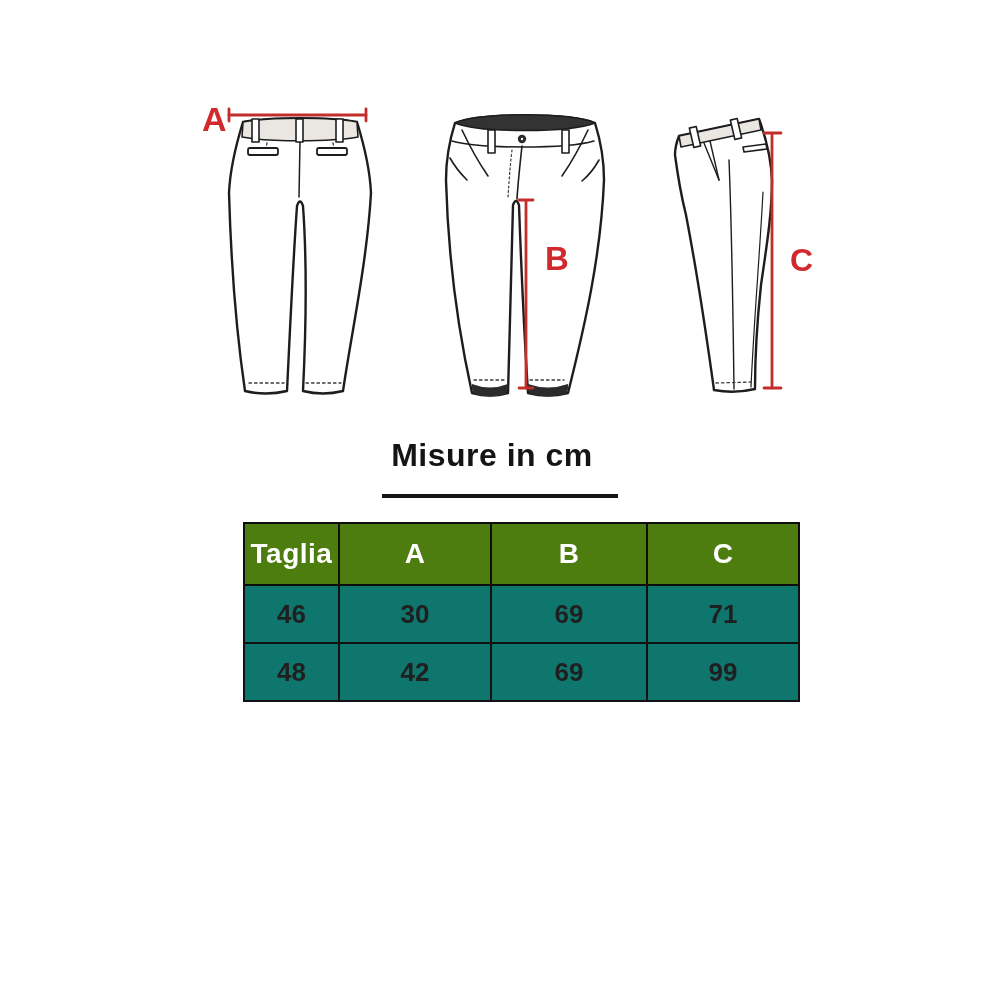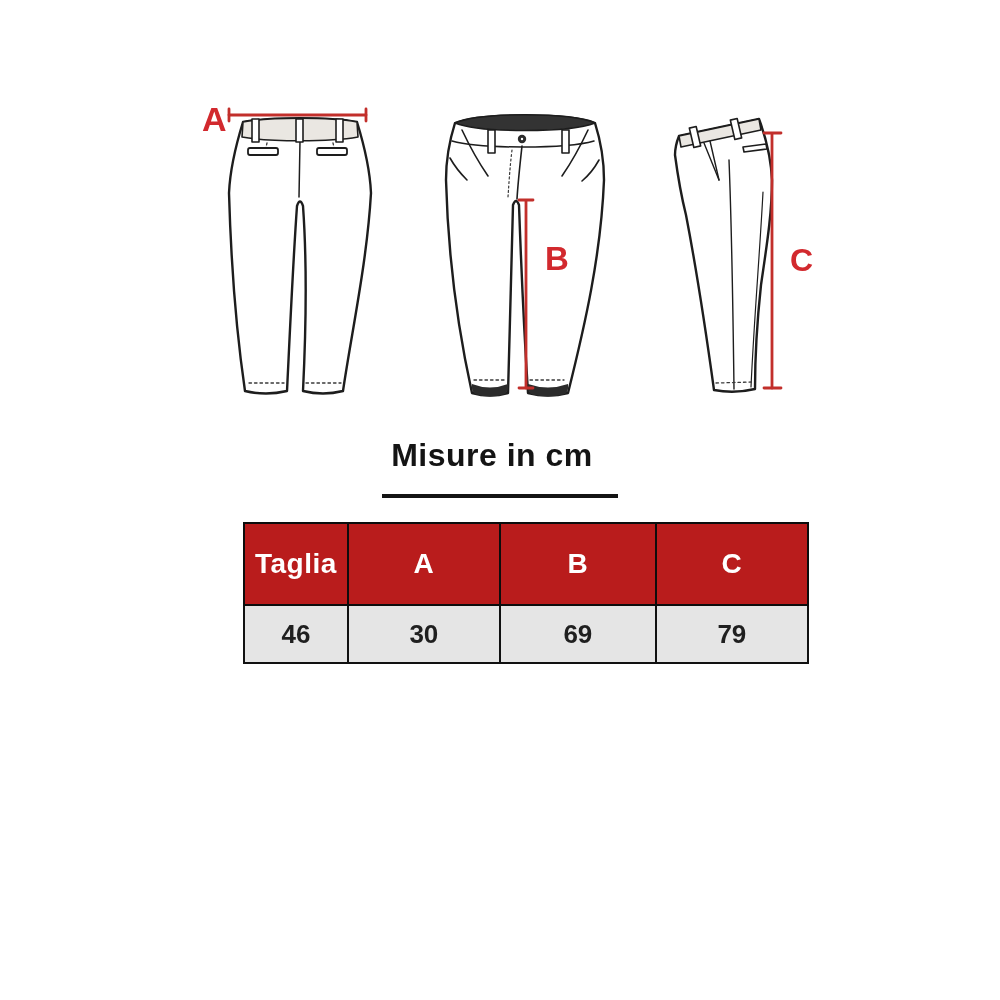--- a/index.html
+++ b/index.html
@@ -24,26 +24,26 @@
     position:absolute;top:494px;left:382px;width:236px;height:4px;background:#141414;
   }
   table.size-table{
     position:absolute;left:243px;top:522px;border-collapse:collapse;table-layout:fixed;
   }
   table.size-table col.c0{width:95px;}
   table.size-table col.c1{width:152px;}
   table.size-table col.c2{width:156px;}
   table.size-table col.c3{width:152px;}
   table.size-table th{
-    background:#b91c1c;color:#ffffff;font-size:28px;font-weight:bold;
+    background:#4d7c0f;color:#ffffff;font-size:28px;font-weight:bold;
     height:60px;text-align:center;vertical-align:middle;border:2px solid #0d0d0d;
-    padding:10px;letter-spacing:0.5px;
+    padding:0;letter-spacing:0.5px;
   }
   table.size-table td{
-    background:#e5e5e5;color:#1f1f1f;font-size:26px;font-weight:bold;
+    background:#0f766e;color:#1f1f1f;font-size:26px;font-weight:bold;
     height:56px;text-align:center;vertical-align:middle;border:2px solid #111111;
     padding:0;
   }
 </style>
 </head>
 <body>
 
 <div class="canvas">
 
   <svg class="drawings" width="1000" height="430" viewBox="0 0 1000 430">
@@ -206,18 +206,24 @@
         <th>A</th>
         <th>B</th>
         <th>C</th>
       </tr>
     </thead>
     <tbody>
       <tr>
         <td>46</td>
         <td>30</td>
         <td>69</td>
-        <td>79</td>
+        <td>71</td>
+      </tr>
+      <tr>
+        <td>48</td>
+        <td>42</td>
+        <td>69</td>
+        <td>99</td>
       </tr>
     </tbody>
   </table>
 
 </div>
 
 </body></html>

